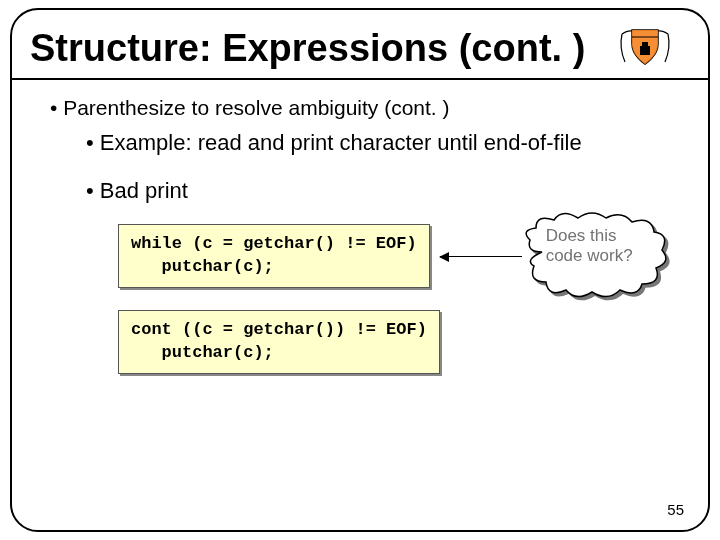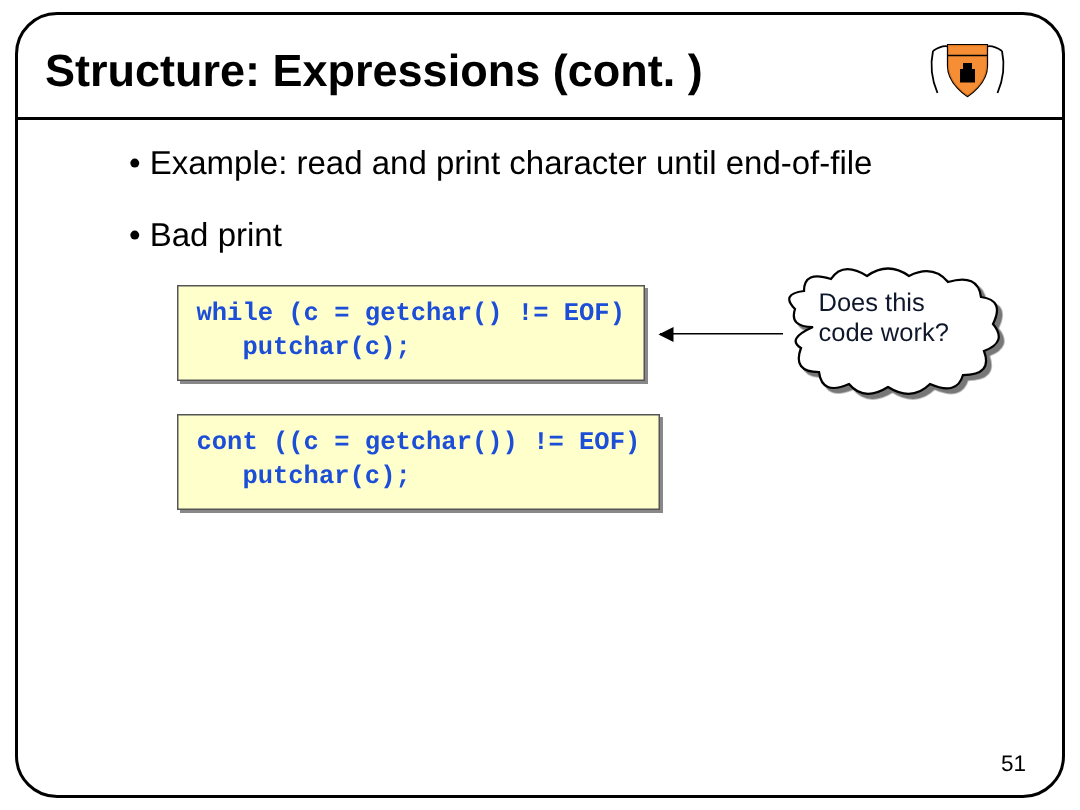--- a/index.html
+++ b/index.html
@@ -21,21 +21,21 @@
     border-radius: 28px;
     background: #fff;
   }
   .title-row {
     display: flex;
     align-items: center;
     justify-content: space-between;
     padding: 14px 28px 6px 18px;
   }
   .title {
-    font-size: 30px;
+    font-size: 38px;
     font-weight: bold;
     color: #000;
   }
   .shield {
     width: 70px;
     height: 48px;
     display: flex;
     align-items: center;
     justify-content: center;
   }
@@ -64,21 +64,21 @@
   .codebox {
     background: #FFFFCC;
     border: 1px solid #555;
     box-shadow: 2px 2px 0 #888;
     padding: 8px 12px;
     margin: 10px 0 10px 76px;
     display: inline-block;
     font-family: "Courier New", Courier, monospace;
     font-size: 17px;
     font-weight: bold;
-    color: #1d4ed8;
+    color: #000000;
     line-height: 1.35;
     white-space: pre;
   }
   .row-badgood {
     display: flex;
     align-items: center;
     gap: 0;
     position: relative;
   }
   .arrow-wrap {
@@ -108,21 +108,21 @@
     filter: drop-shadow(3px 3px 0 #777);
   }
   .cloud svg { position: absolute; top: 0; left: 0; }
   .cloud-text {
     position: absolute;
     top: 14px;
     left: 24px;
     right: 18px;
     font-size: 17px;
     line-height: 1.2;
-    color: #0f172a;
+    color: #737373;
   }
   .pagenum {
     position: absolute;
     bottom: 12px;
     right: 24px;
     font-size: 15px;
     color: #000;
   }
 </style>
 </head>
@@ -141,20 +141,21 @@
         <rect x="32" y="18" width="6" height="5" fill="#000"></rect>
         <path d="M12 10 q6 -4 10 -3 M58 10 q-6 -4 -10 -3" stroke="#000" stroke-width="1.2" fill="none"></path>
         <path d="M12 10 q-3 14 3 28 M58 10 q3 14 -3 28" stroke="#000" stroke-width="1.2" fill="none"></path>
       </svg>
     </div>
   </div>
 
   <hr class="hr">
 
   <div class="content">
+    <div class="l1">Parenthesize to resolve ambiguity (cont. )</div>
     <div class="l2">Example: read and print character until end-of-file</div>
 
     <div class="l2 gap">Bad print</div>
 
     <div class="row-badgood">
       <div class="codebox">while (c = getchar() != EOF)
    putchar(c);</div>
       <div class="arrow-wrap">
         <div class="arrow-line"></div>
       </div>
@@ -181,14 +182,14 @@
         <div class="cloud-text">Does this code work?</div>
       </div>
     </div>
 
     <div>
       <div class="codebox">cont ((c = getchar()) != EOF)
    putchar(c);</div>
     </div>
   </div>
 
-  <div class="pagenum">51</div>
+  <div class="pagenum">55</div>
 </div>
 
 </body></html>

